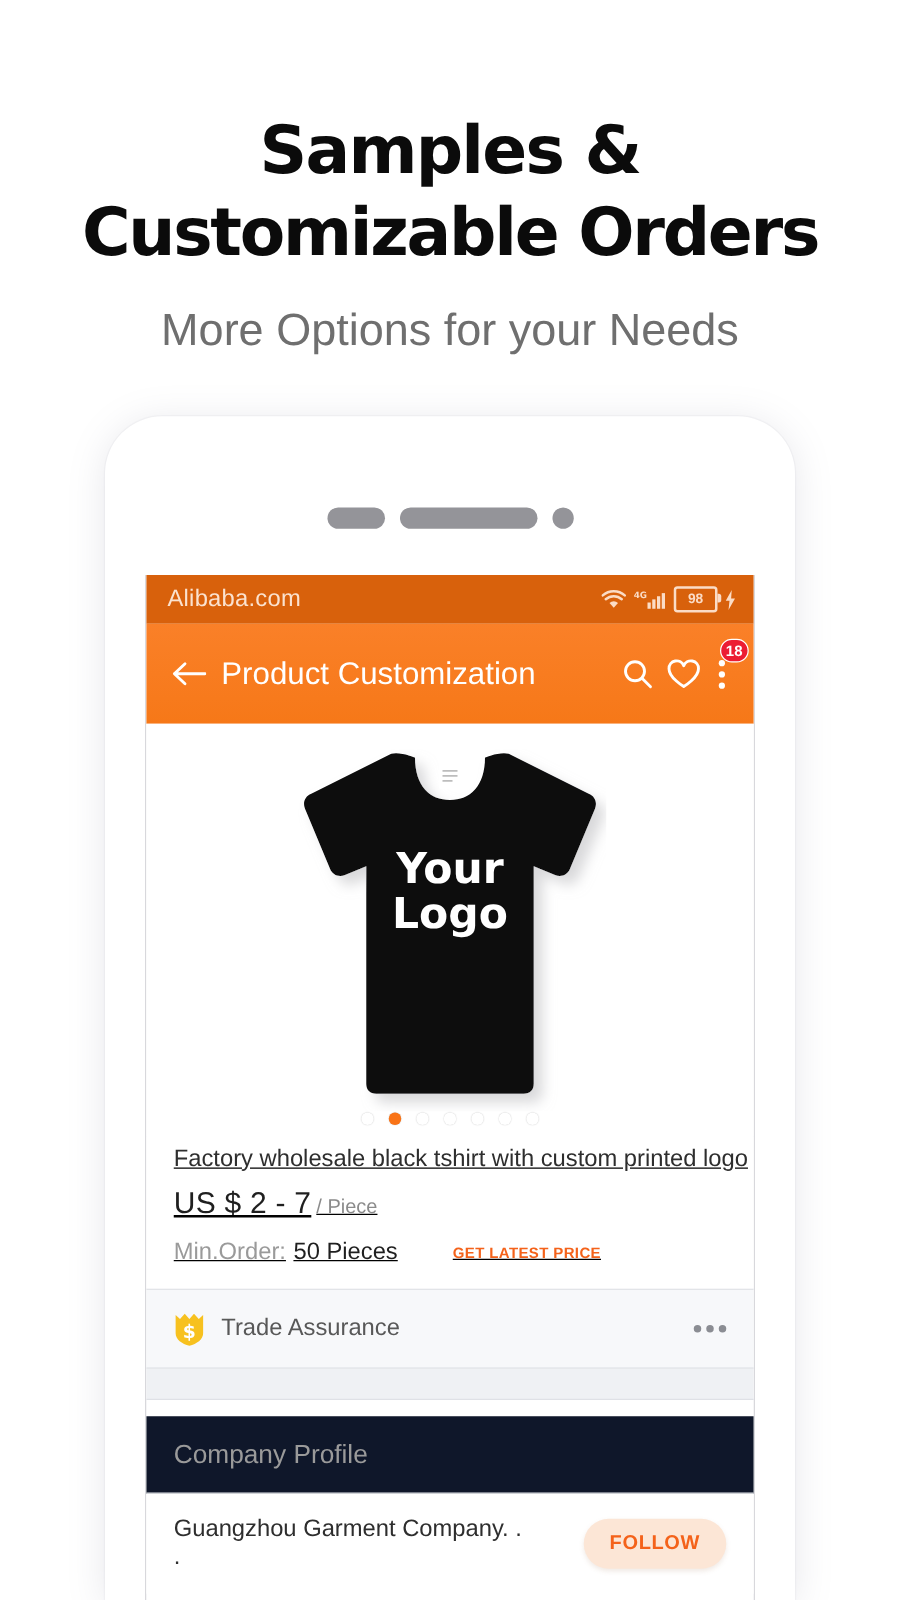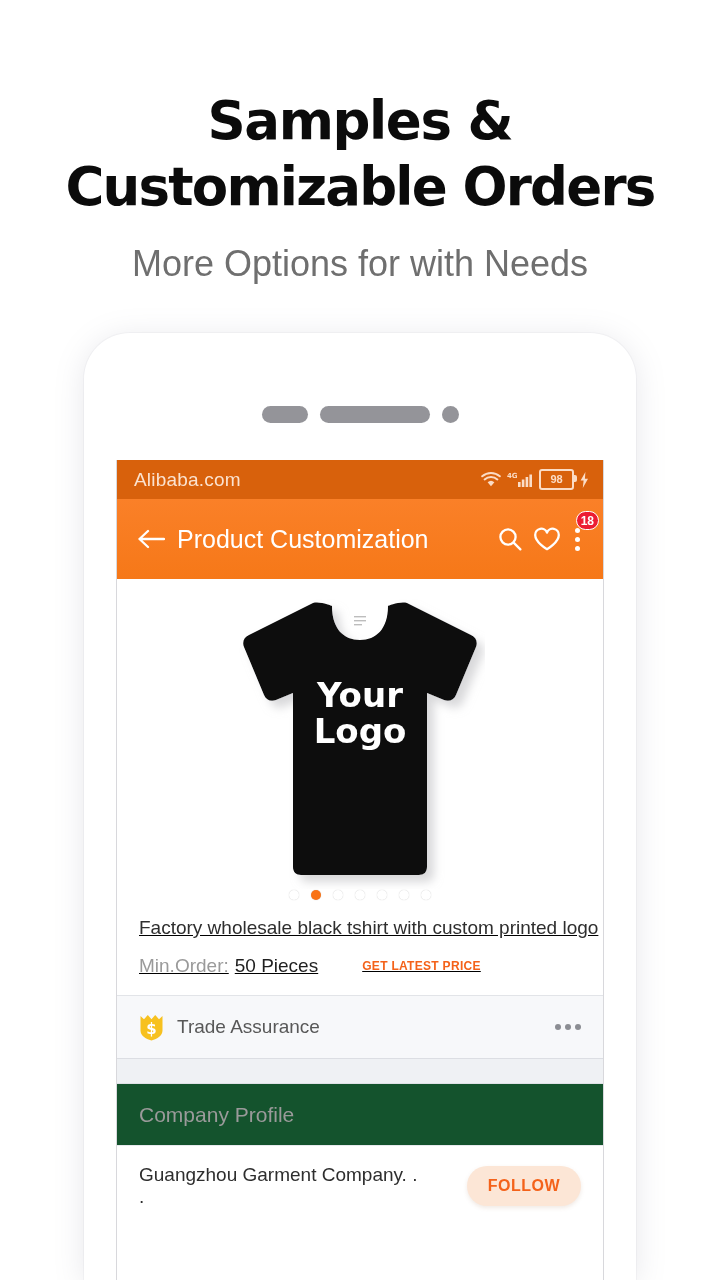--- a/index.html
+++ b/index.html
@@ -353,22 +353,23 @@
     border-bottom: 1px solid #dfe1e6;
   }
 
   
   #company-profile-header {
     height: 62px;
     display: flex;
     align-items: center;
     padding: 0 22px;
     box-sizing: border-box;
-    background: #14532d;
+    background: #0f172a;
     border-bottom: 1px solid #e8eaee;
+    margin-top: 13px;
   }
   #company-profile-title {
     font-size: 21px;
     color: #9a9a9a;
   }
   #company-row {
     height: 80px;
     display: flex;
     align-items: center;
     padding: 0 22px;
@@ -391,21 +392,21 @@
     border-radius: 22px;
     box-shadow: 0 2px 4px rgba(160,120,90,0.16);
   }
 </style>
 </head>
 <body>
 
 <div id="headline-block">
   <div id="headline-line1">Samples &amp;</div>
   <div id="headline-line2">Customizable Orders</div>
-  <div id="subheadline">More Options for with Needs</div>
+  <div id="subheadline">More Options for your Needs</div>
 </div>
 
 <div id="phone-mockup">
 
   <div id="phone-top-hardware">
     <div class="hw-pill-small"></div>
     <div class="hw-pill-long"></div>
     <div class="hw-dot"></div>
   </div>
 
@@ -492,20 +493,24 @@
         <span class="carousel-dot"></span>
         <span class="carousel-dot"></span>
         <span class="carousel-dot"></span>
         <span class="carousel-dot"></span>
         <span class="carousel-dot"></span>
       </div>
     </div>
 
     <div id="product-info">
       <div id="product-title">Factory wholesale black tshirt with custom printed logo</div>
+      <div id="price-row">
+        <span id="price-main">US $ 2 - 7</span>
+        <span id="price-unit">/ Piece</span>
+      </div>
       <div id="order-row">
         <span id="minorder-label">Min.Order:</span>
         <span id="minorder-value">50 Pieces</span>
         <span id="get-latest-price">GET LATEST PRICE</span>
       </div>
     </div>
 
     <div id="trade-assurance-row">
       <svg width="25" height="27" viewBox="0 0 25 27">
         <path d="M1.5 2 L5 5.2 L8.8 1 L12.5 5.2 L16.2 1 L20 5.2 L23.5 2 L23.5 16.5 C23.5 21.5 18.5 25 12.5 26.5 C6.5 25 1.5 21.5 1.5 16.5 Z" fill="#f7c11f"></path>

